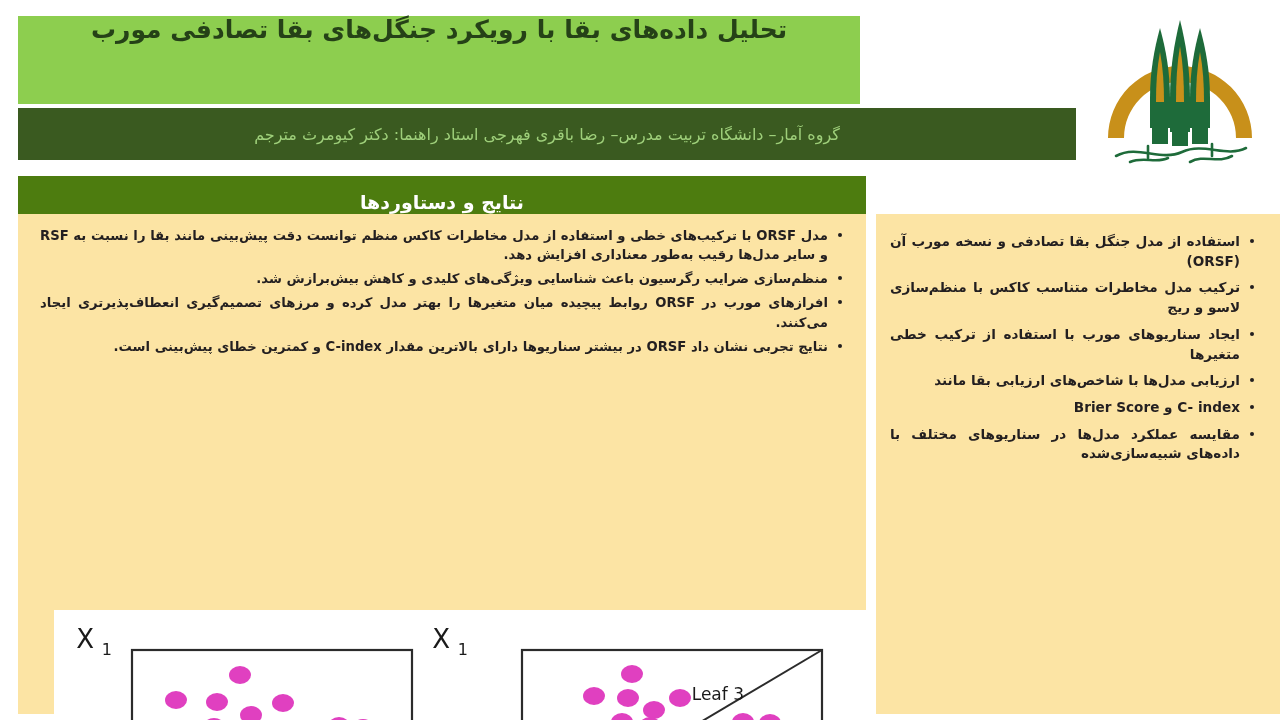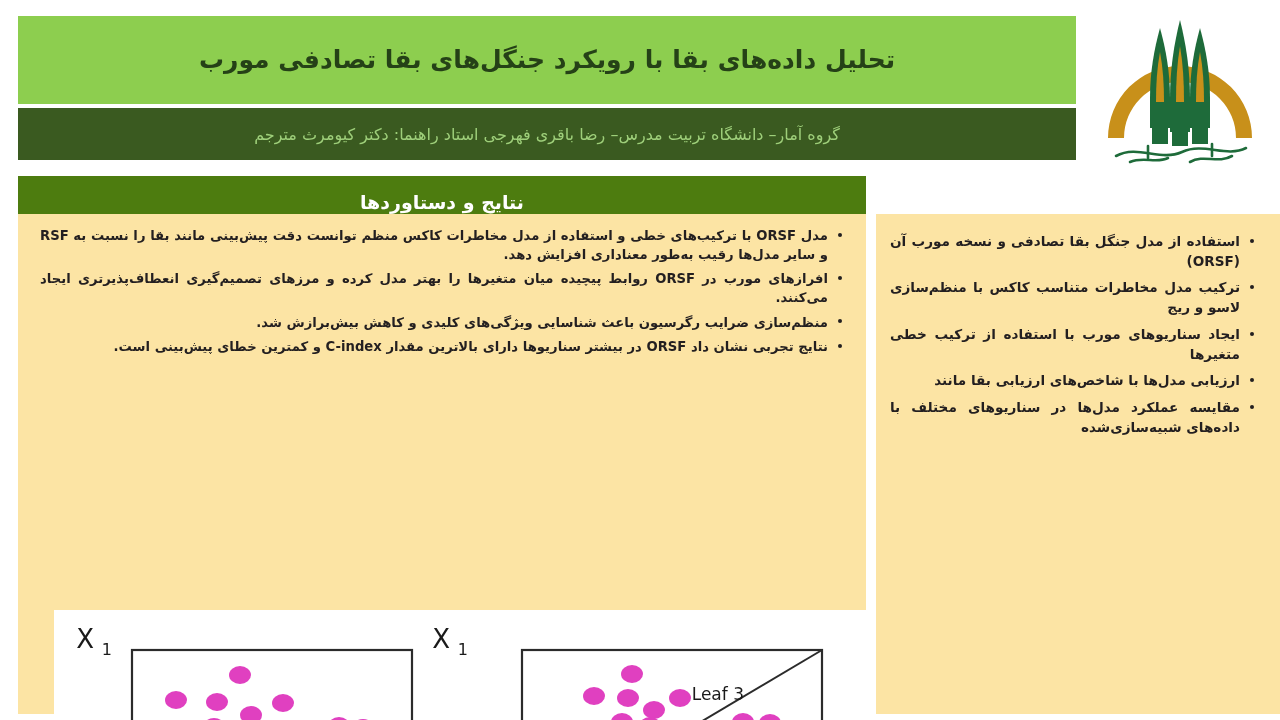--- a/index.html
+++ b/index.html
@@ -6,23 +6,23 @@
   html,body{margin:0;padding:0;}
   body{
     width:1280px;height:720px;overflow:hidden;
     background:#ffffff;
     font-family:"DejaVu Sans","Liberation Sans",sans-serif;
   }
   .poster{position:relative;width:1280px;height:720px;}
 
   
   .title-bar{
-    position:absolute;left:18px;top:16px;width:1058px;height:88px;
+    position:absolute;left:18px;top:16px;width:842px;height:88px;
     background:#8DCE4F;
-    display:flex;align-items:center;justify-content:center;
+    display:flex;align-items:flex-start;justify-content:center;
   }
   .title-text{
     color:#254117;font-size:25px;font-weight:bold;
     direction:rtl;text-align:center;letter-spacing:0px;
     padding:0 14px;line-height:1.15;
   }
   .subtitle-bar{
     position:absolute;left:18px;top:108px;width:1058px;height:52px;
     background:#3A5A20;
     display:flex;align-items:center;justify-content:center;
@@ -126,22 +126,22 @@
   </div>
 
   <div class="sec-head" id="results-head">
     <div class="sec-head-text">نتایج و دستاوردها</div>
   </div>
 
   <div class="panel" id="results-panel">
 
     <ul class="bullets" id="results-list">
       <li>مدل ORSF  با ترکیب‌های خطی و استفاده از مدل مخاطرات کاکس منظم توانست دقت پیش‌بینی مانند بقا را نسبت به RSF  و سایر مدل‌ها رقیب به‌طور معناداری افزایش دهد.</li>
+      <li>منظم‌سازی ضرایب رگرسیون باعث شناسایی ویژگی‌های کلیدی و کاهش بیش‌برازش شد.</li>
       <li>افرازهای مورب در ORSF  روابط پیچیده میان متغیرها را بهتر مدل کرده و مرزهای تصمیم‌گیری انعطاف‌پذیرتری ایجاد می‌کنند.</li>
-      <li>منظم‌سازی ضرایب رگرسیون باعث شناسایی ویژگی‌های کلیدی و کاهش بیش‌برازش شد.</li>
       <li>نتایج تجربی نشان داد ORSF  در بیشتر سناریوها دارای بالاترین مقدار C-index  و کمترین خطای پیش‌بینی است.</li>
     </ul>
 
     <div class="leafbox">
       <svg viewBox="0 0 812 306" xmlns="http://www.w3.org/2000/svg">
         <rect x="0" y="0" width="812" height="306" fill="#ffffff"></rect>
 
         <g>
           <text x="40" y="38" font-family="DejaVu Sans, sans-serif" font-size="26" fill="#1a1a1a">X</text>
           <text x="58" y="45" font-family="DejaVu Sans, sans-serif" font-size="16" fill="#1a1a1a">1</text>
@@ -261,18 +261,19 @@
   </div>
 
 
   <div class="panel" id="method-panel">
 
     <ul class="bullets" id="method-list">
       <li>استفاده از مدل جنگل بقا تصادفی و نسخه مورب آن (ORSF)</li>
       <li>ترکیب مدل مخاطرات متناسب کاکس با منظم‌سازی لاسو و ریج</li>
       <li>ایجاد سناریوهای مورب با استفاده از ترکیب خطی متغیرها</li>
       <li>ارزیابی مدل‌ها با شاخص‌های ارزیابی بقا مانند</li>
+      <li>C- index و Brier Score</li>
       <li>مقایسه عملکرد مدل‌ها در سناریوهای مختلف با داده‌های شبیه‌سازی‌شده</li>
     </ul>
 
   </div>
 
 </div>
 
 </body></html>

